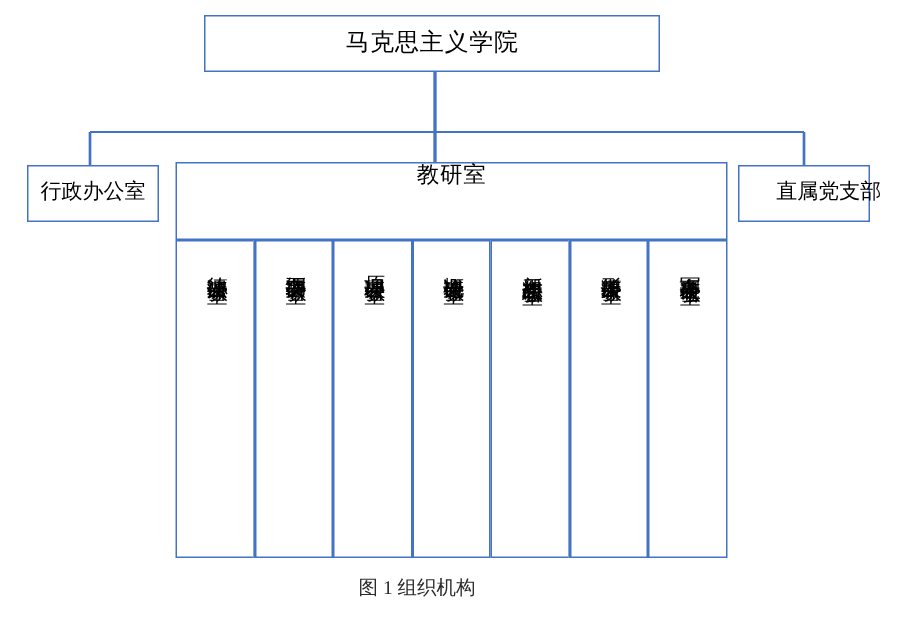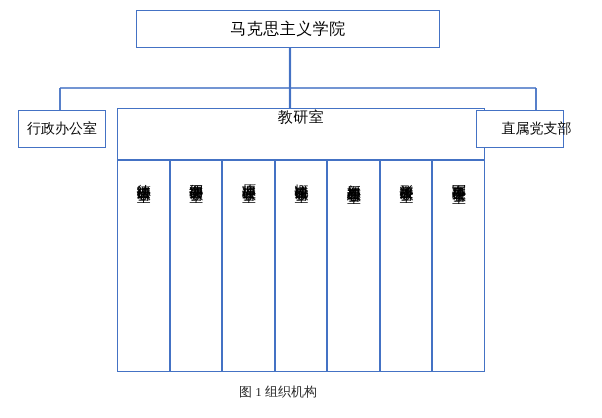--- a/index.html
+++ b/index.html
@@ -59,21 +59,21 @@
   
   #node-admin-office {
     left: 18px;
     top: 110px;
     width: 88px;
     height: 38px;
   }
   #node-admin-office .node-label { font-size: 14px; letter-spacing: 0; }
 
   #node-party-branch {
-    left: 476px;
+    left: 492px;
     top: 110px;
     width: 88px;
     height: 38px;
     padding-left: 33px;
   }
   #node-party-branch .node-label { font-size: 14px; letter-spacing: 0; }
 
   
   #node-teaching-research {
     left: 117px;

